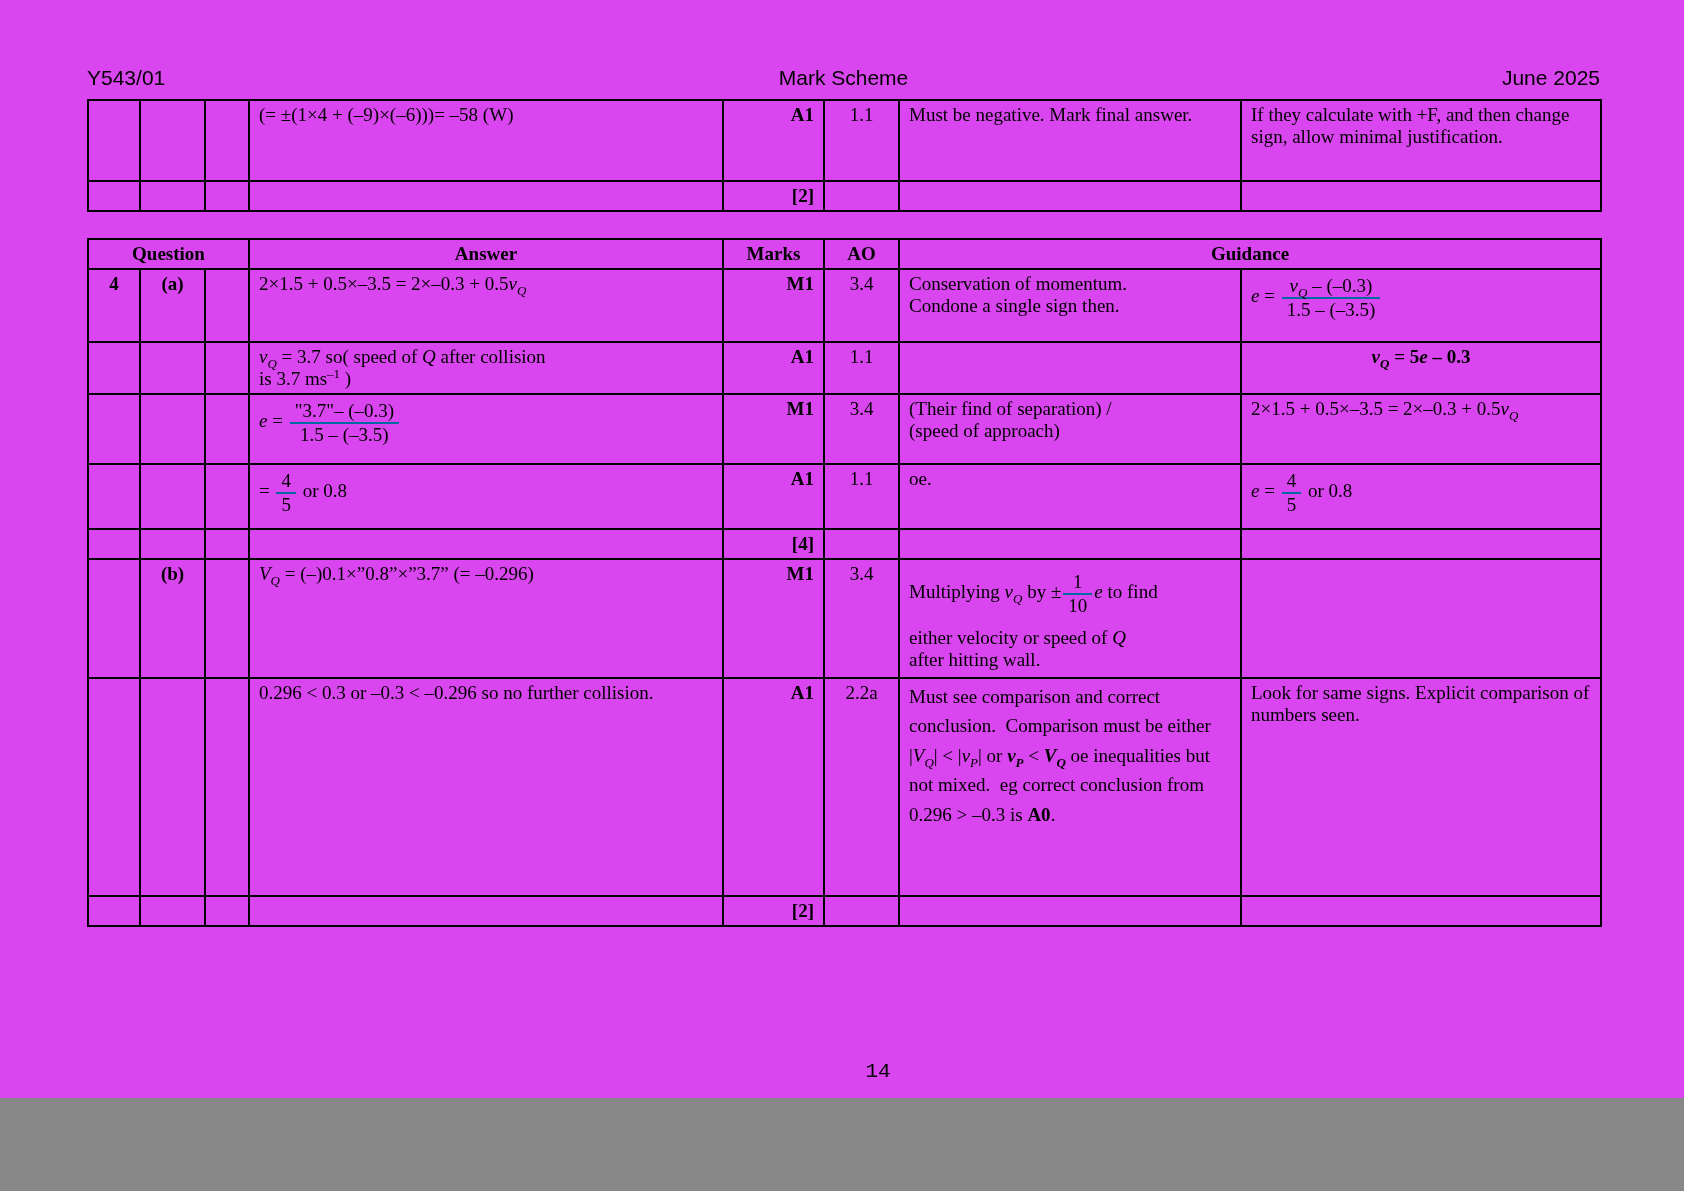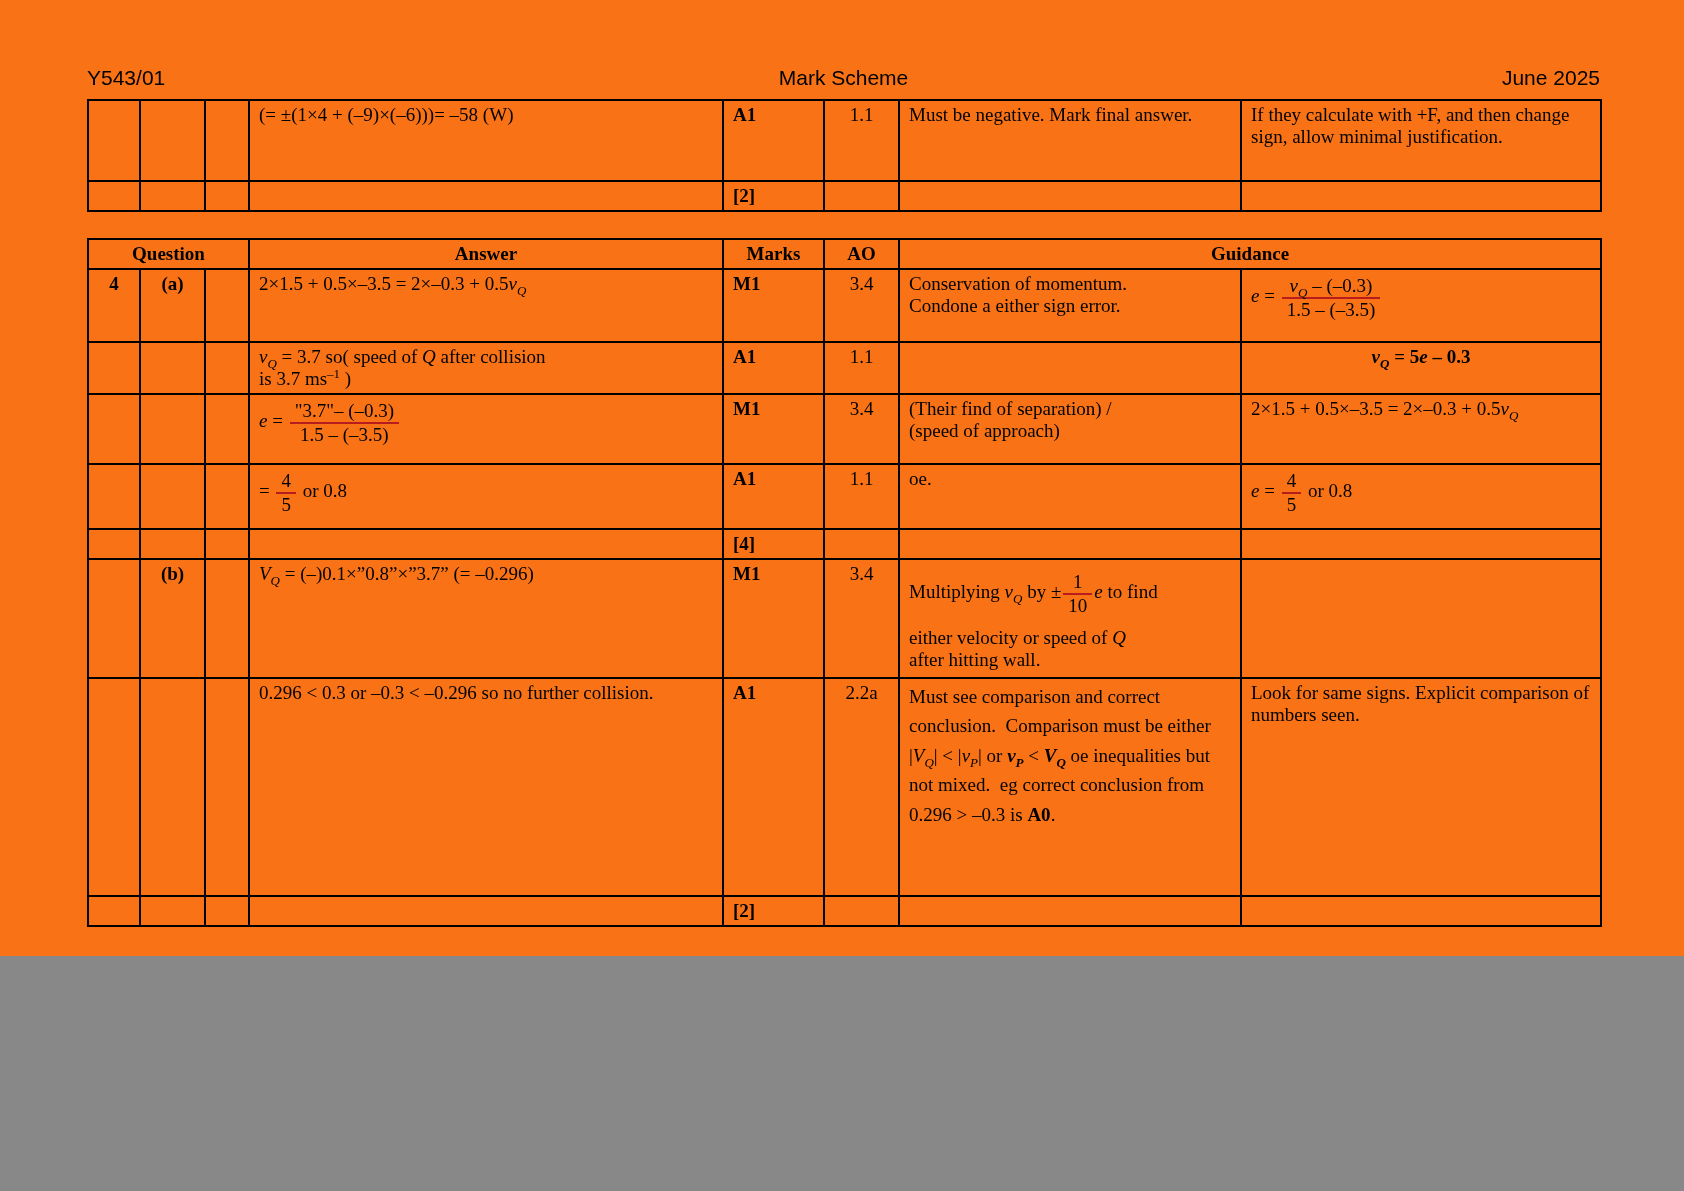--- a/index.html
+++ b/index.html
@@ -1,33 +1,33 @@
 <!DOCTYPE html>
 <html><head>
 <meta charset="utf-8">
 <style>
   html,body{margin:0;padding:0;background:#888;}
-  .page{position:relative;width:1684px;height:956px;background:#f97316;overflow:hidden;
+  .page{position:relative;width:1684px;height:1098px;background:#d946ef;overflow:hidden;
         font-family:"Liberation Serif", serif;color:#000;}
   .pagehdr{position:absolute;top:66px;left:87px;width:1513px;height:26px;
            font-family:"Liberation Sans", sans-serif;font-size:21px;}
   .pagehdr .hl{position:absolute;left:0;top:0;}
   .pagehdr .hc{position:absolute;left:0;right:0;text-align:center;top:0;}
   .pagehdr .hr{position:absolute;right:0;top:0;}
   table.ms{position:absolute;left:87px;border-collapse:collapse;table-layout:fixed;
            width:1513px;font-size:19px;}
   table.ms td{border:2px solid #000;vertical-align:top;padding:3px 9px;overflow:hidden;}
   #t1{top:99px;}
   #t2{top:238px;border-radius:12px;}
   td.cq{text-align:center;font-weight:bold;padding:3px 2px;}
-  td.cm{text-align:left;font-weight:bold;}
+  td.cm{text-align:right;font-weight:bold;}
   td.cao{text-align:center;}
   td.hdr{text-align:center;font-weight:bold;padding:2px;}
   .frac{display:inline-block;vertical-align:middle;text-align:center;margin:2px 2px;}
-  .frac .num{display:block;border-bottom:2px solid #b91c1c;padding:0 5px;}
+  .frac .num{display:block;border-bottom:2px solid #0369a1;padding:0 5px;}
   .frac .den{display:block;padding:0 5px;}
   i, sub i{font-family:"Liberation Serif", serif;}
   sub{font-size:13px;font-style:italic;line-height:0;}
   sup{font-size:13px;line-height:0;}
   .mline{display:block;}
   .gr-center{text-align:center;font-weight:bold;padding-top:8px;}
   .tall{line-height:1.55;margin-left:32px;}
   .pgnum{position:absolute;top:1060px;left:0;width:100%;text-align:center;
          font-family:Liberation Mono, monospace;font-size:21px;padding-left:36px;}
   .bars{font-style:normal;}
@@ -109,21 +109,21 @@
       <td class="cq">4</td>
       <td class="cq">(a)</td>
       <td class="cq"></td>
       <td>
         <span><span>2×1.5 + 0.5×–3.5 = 2×–0.3 + 0.5</span><i>v</i><sub>Q</sub></span>
       </td>
       <td class="cm">M1</td>
       <td class="cao">3.4</td>
       <td>
         <span class="mline">Conservation of momentum.</span>
-        <span class="mline">Condone a either sign error.</span>
+        <span class="mline">Condone a single sign then.</span>
       </td>
       <td>
         <span>
           <i>e</i><span> = </span><span class="frac"><span class="num"><i>v</i><sub>Q</sub><span> – (–0.3)</span></span><span class="den">1.5 – (–3.5)</span></span>
         </span>
       </td>
     </tr>
 
     <tr style="height:52px">
       <td></td>

